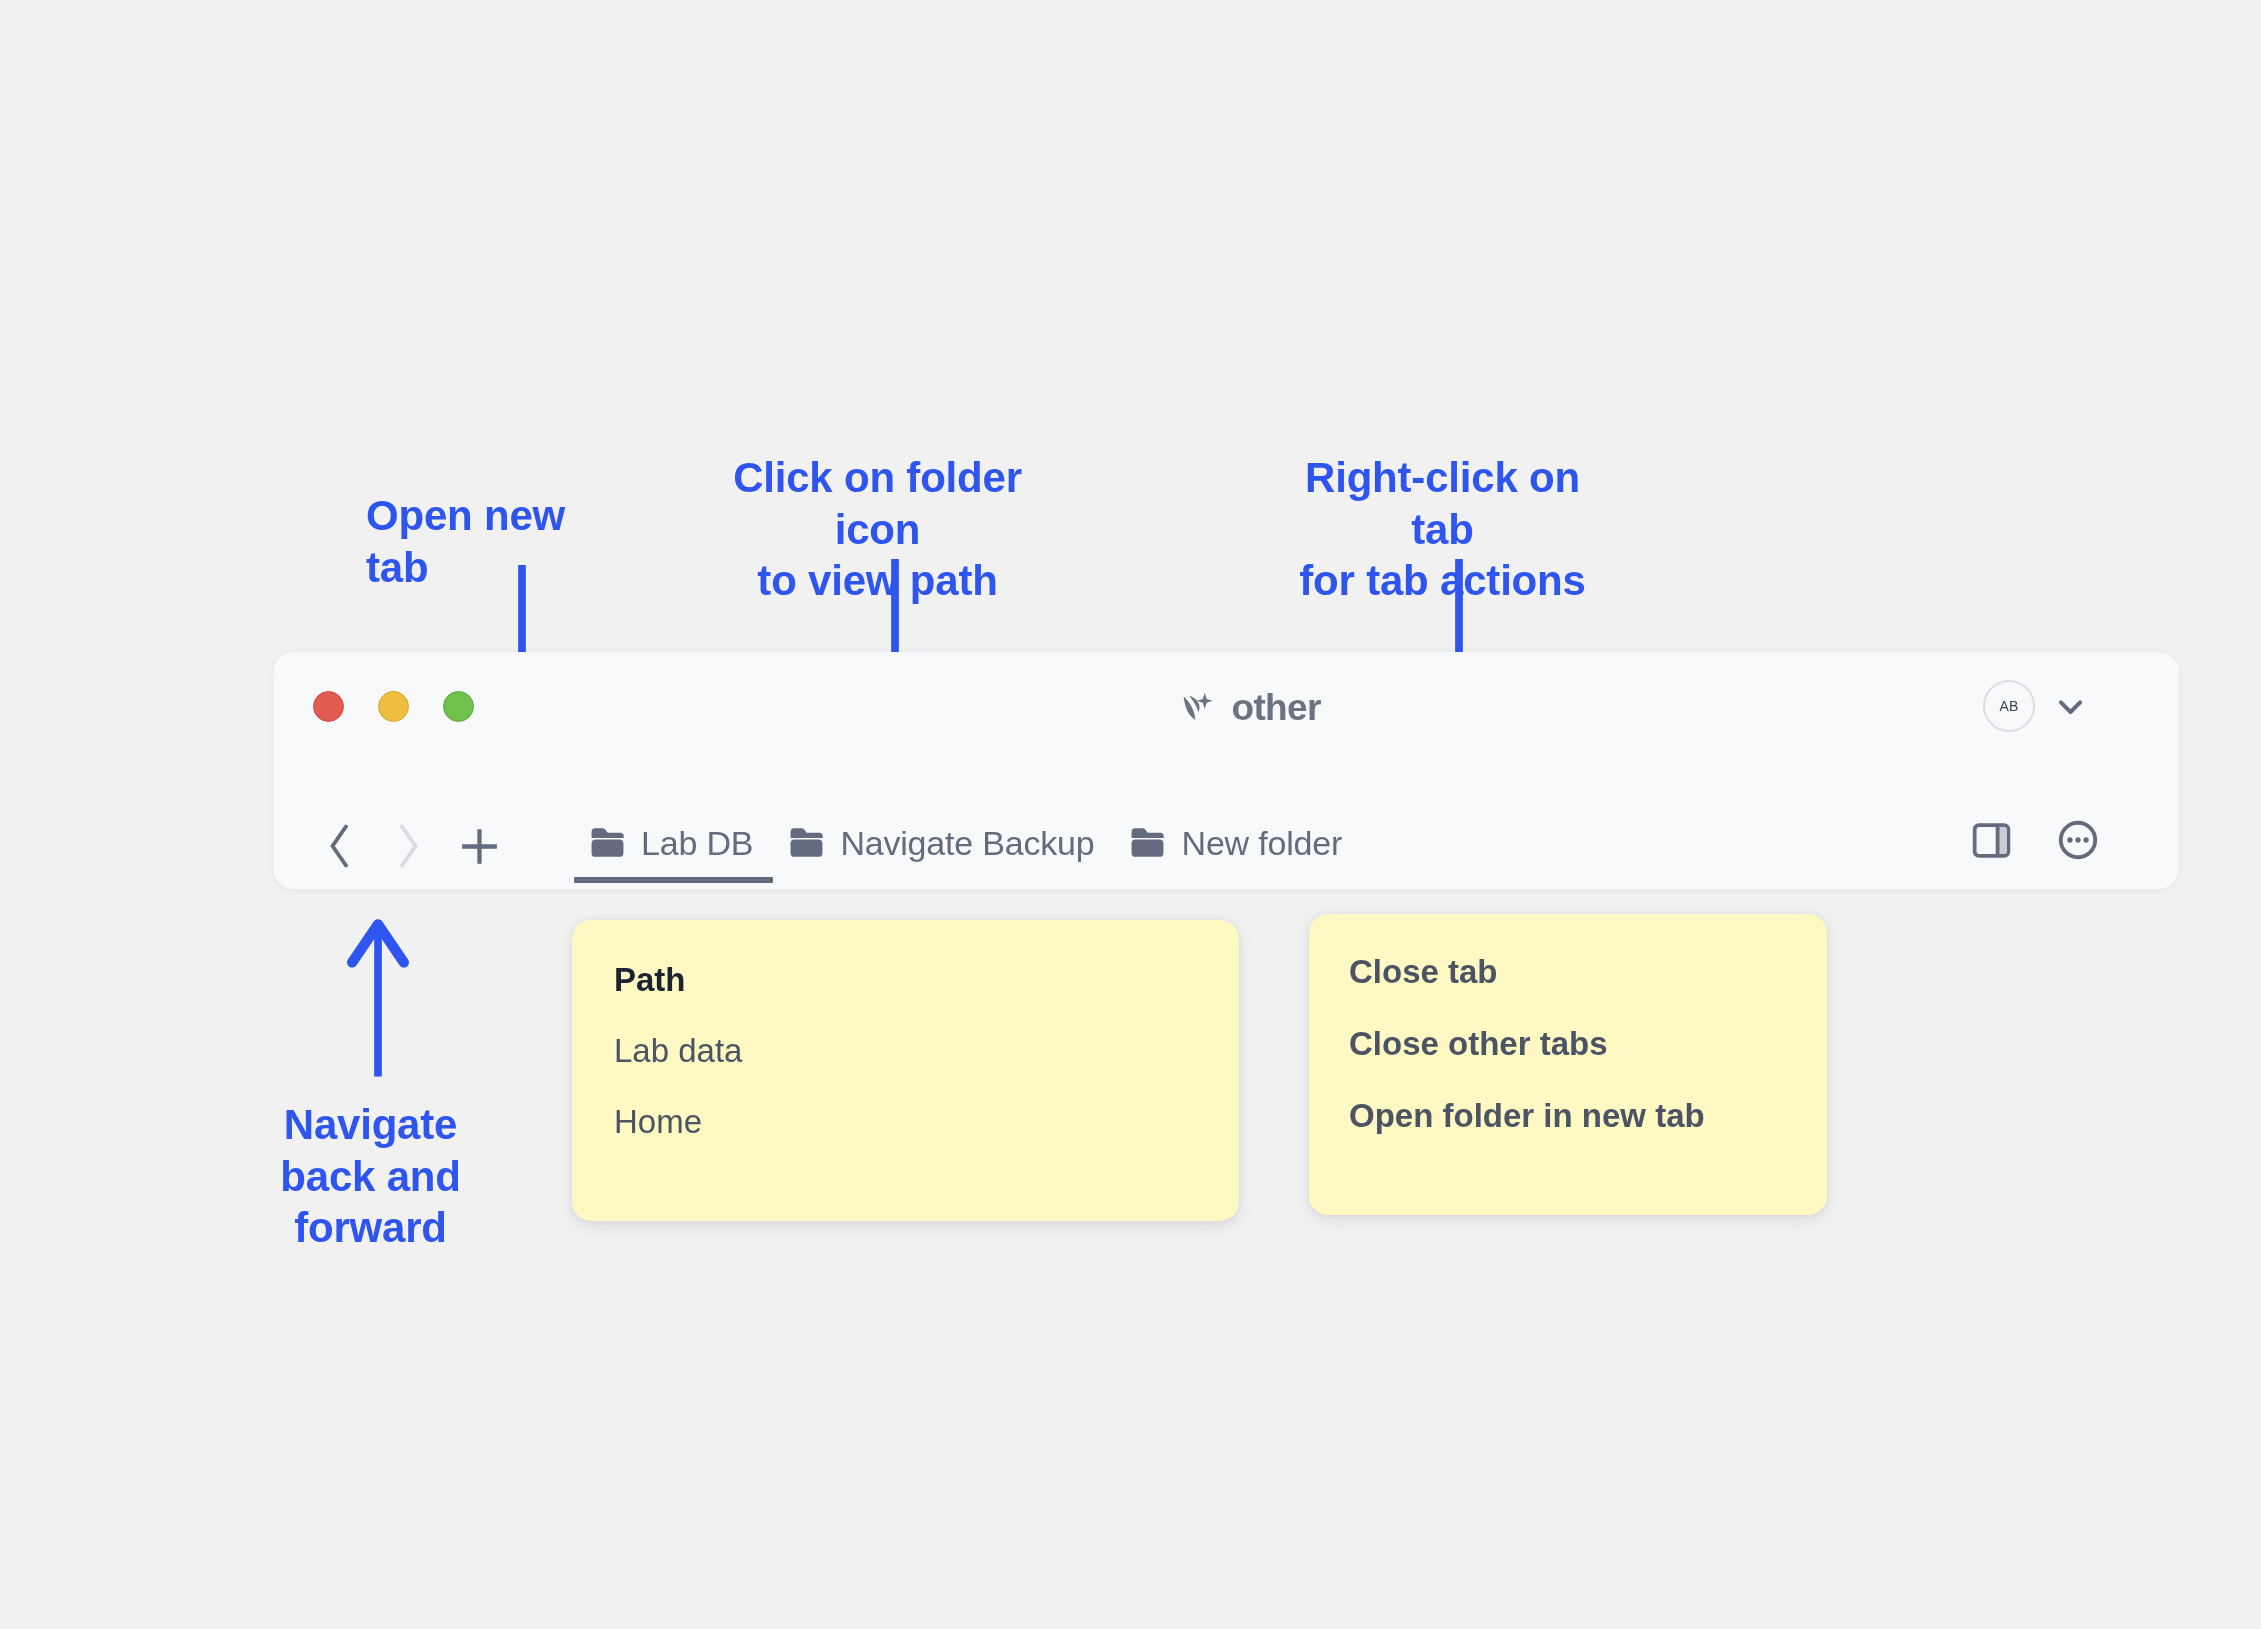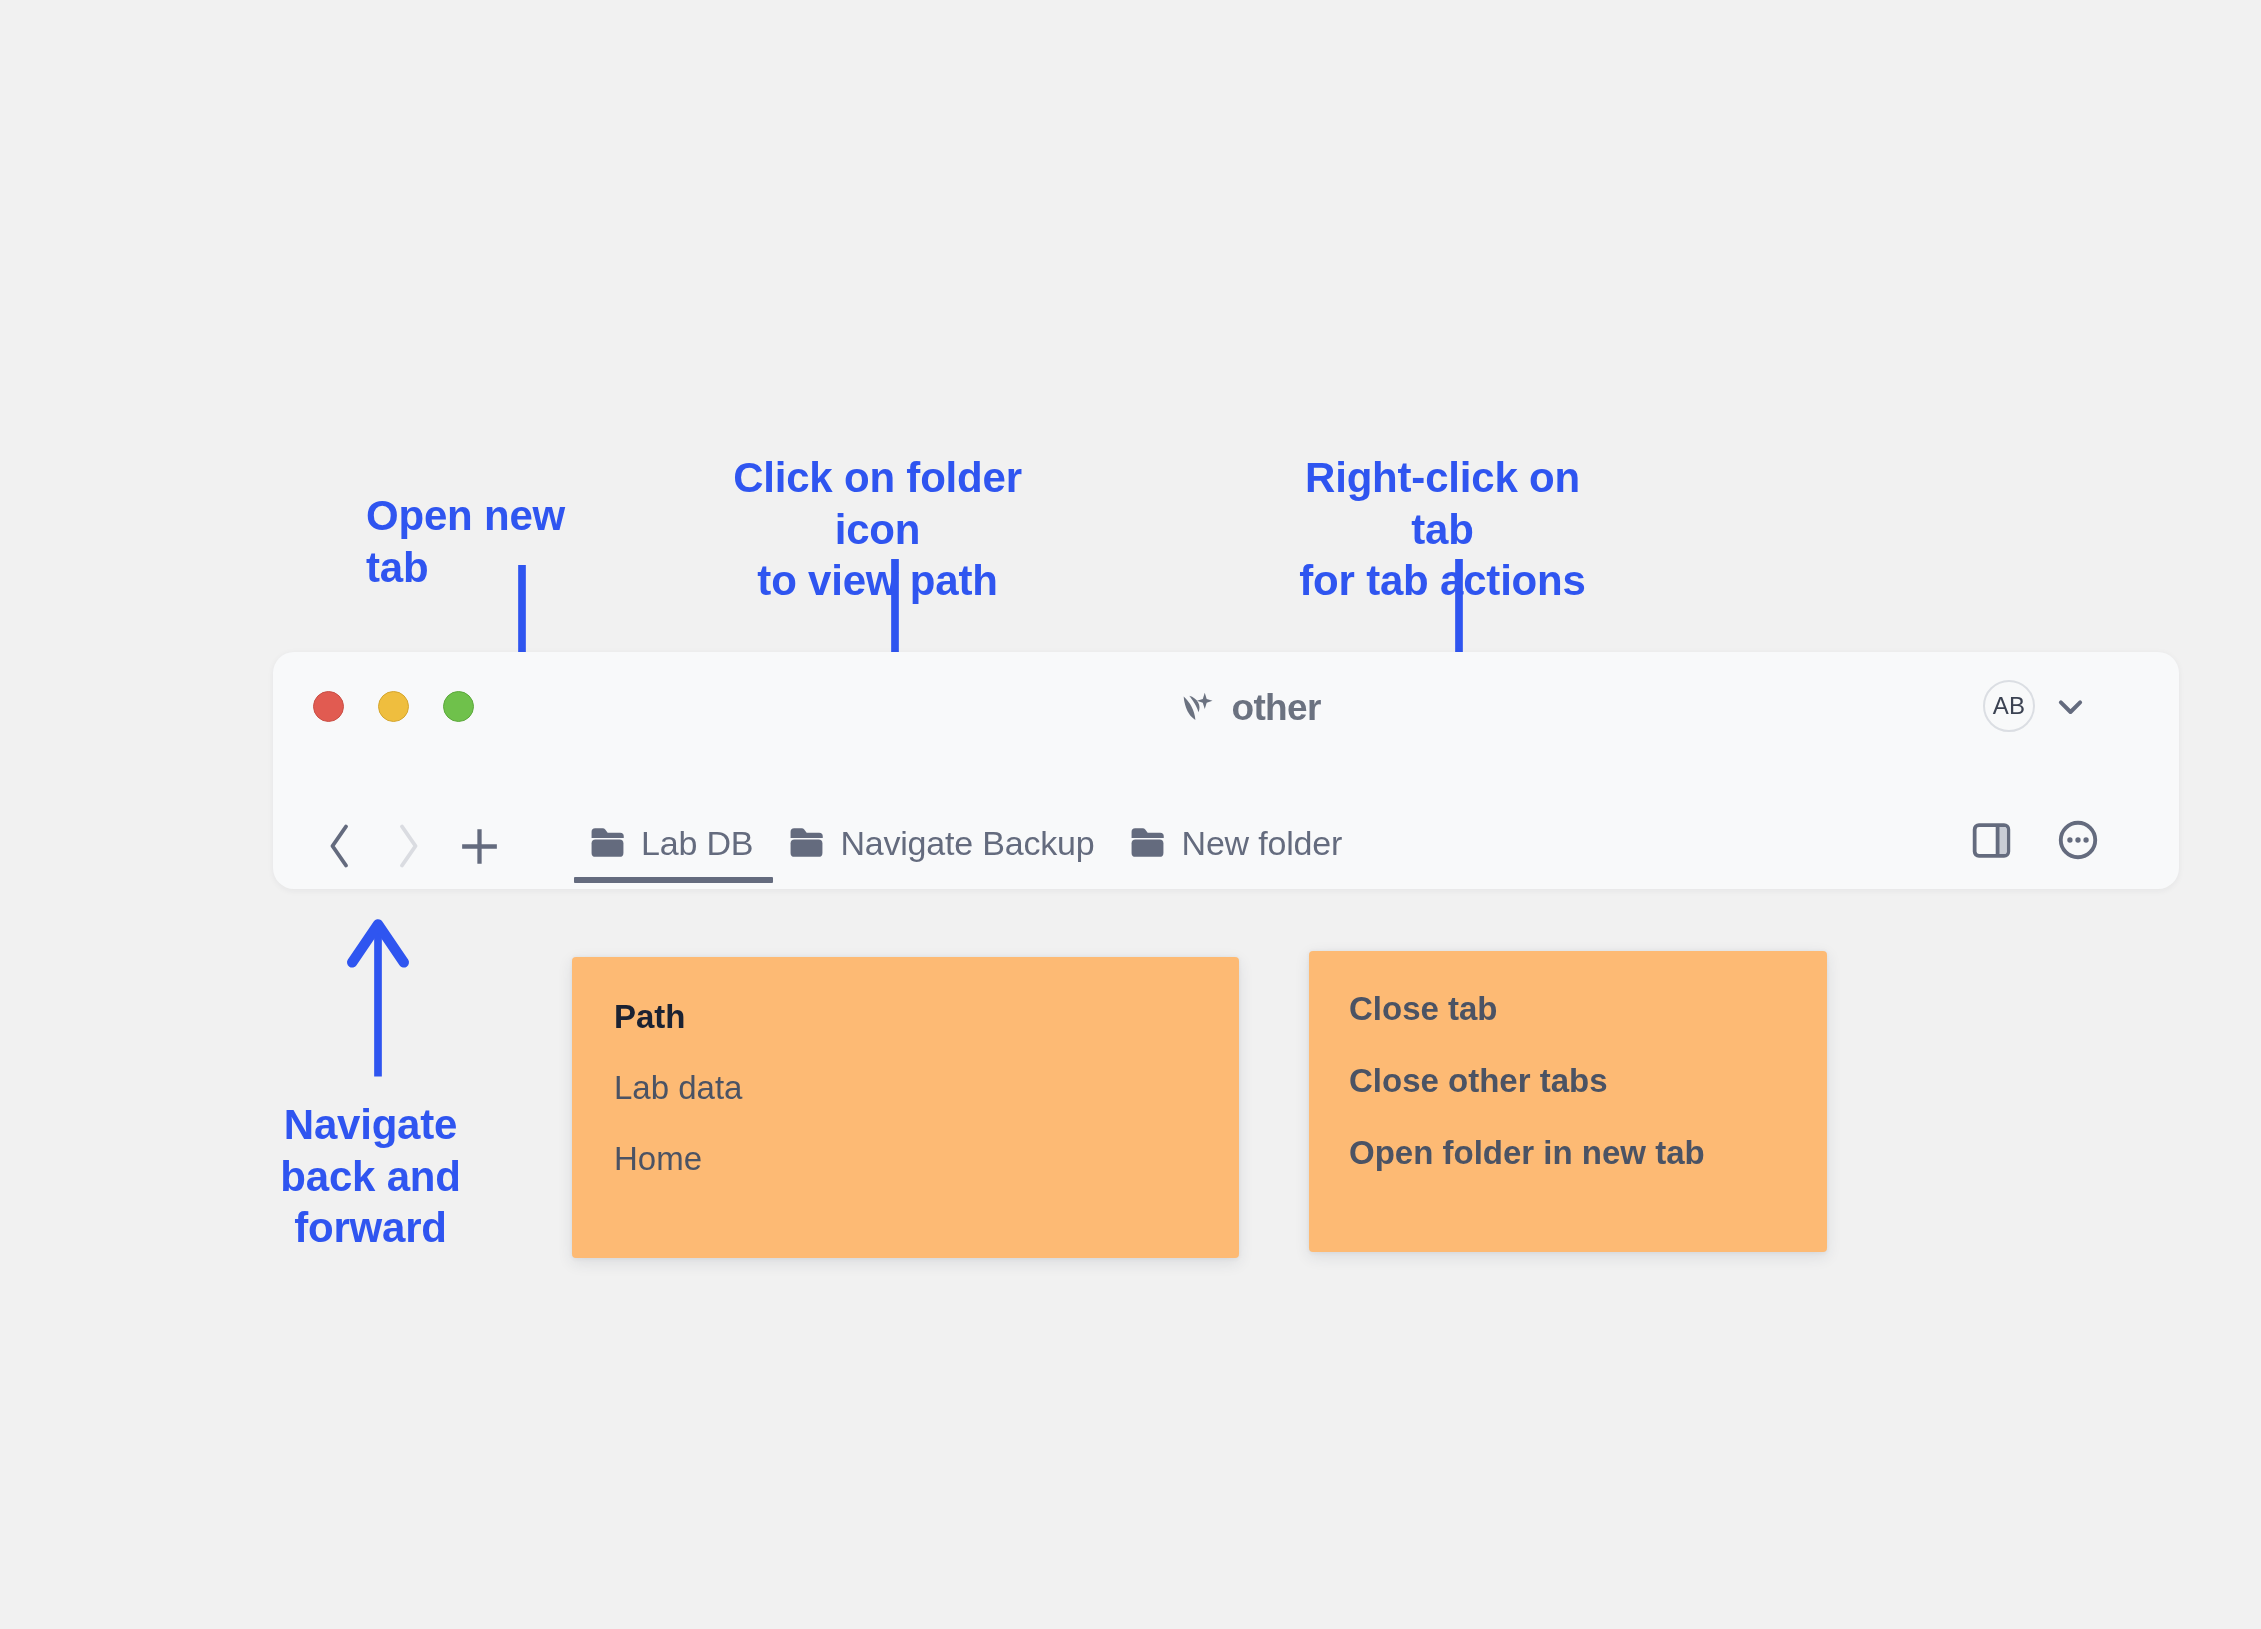--- a/index.html
+++ b/index.html
@@ -80,21 +80,21 @@
   }
   #avatar {
     width: 52px;
     height: 52px;
     border-radius: 50%;
     border: 2.3px solid #DBDEE3;
     box-sizing: border-box;
     display: flex;
     align-items: center;
     justify-content: center;
-    font-size: 24px;
+    font-size: 14px;
     font-weight: 400;
     color: #3B4252;
     letter-spacing: 0.2px;
   }
   #account-chevron { width: 33px; height: 33px; display:block; }
   .tb-icon-btn {
     position: absolute;
     display: flex;
     align-items: center;
     justify-content: center;
@@ -145,25 +145,24 @@
     display: flex;
     align-items: center;
     gap: 43px;
   }
   #panel-toggle-icon { width: 43px; height: 43px; display: block; }
   #more-icon { width: 44px; height: 44px; display: block; }
 
   
   .popover {
     position: absolute;
-    background: #fdba74;
-    border-radius: 4px;
+    background: #fef9c3;
+    border-radius: 19px;
     box-shadow: 0 4.5px 15.4px rgba(40,46,70,0.10),
                 0 0.9px 4.5px rgba(40,46,70,0.06);
-    margin-top: 37px;
   }
   #path-popover {
     left: 572px;
     top: 920px;
     width: 667px;
     height: 301px;
     padding: 43px 0 0 42px;
     box-sizing: border-box;
   }
   #path-title {

